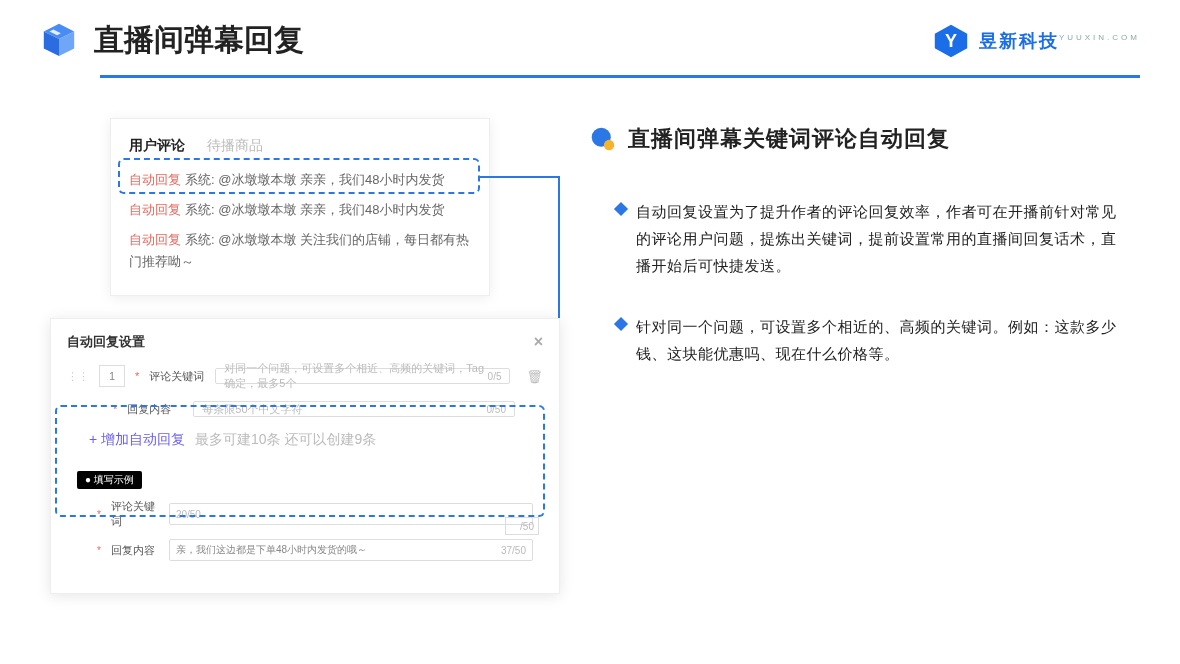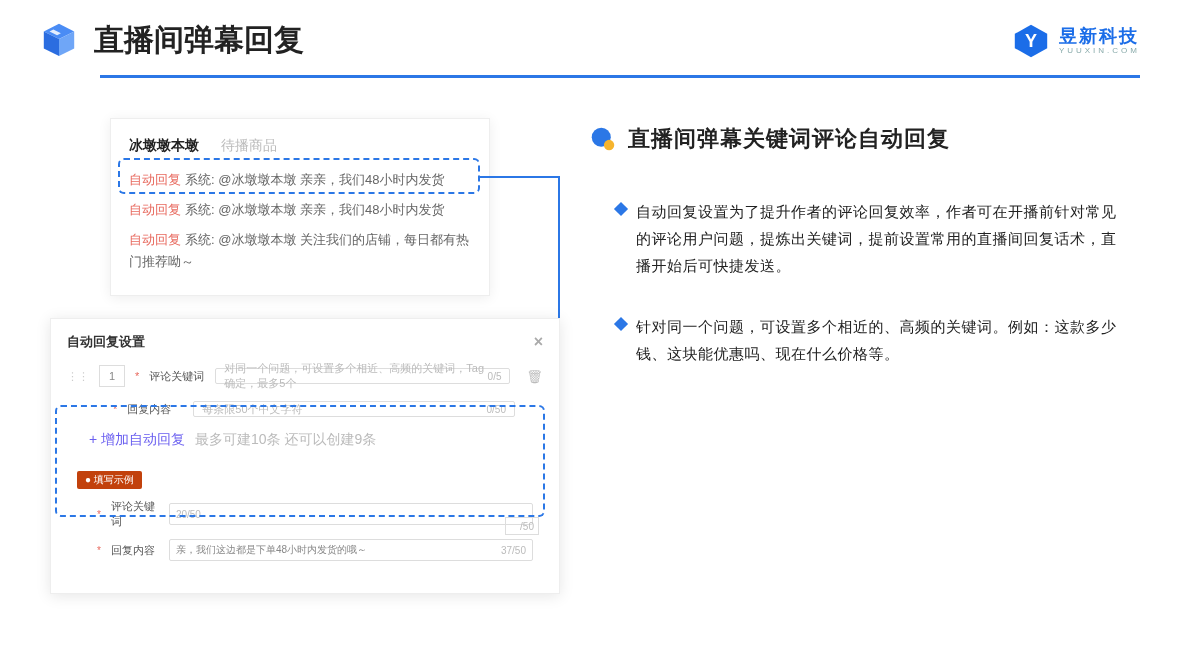--- a/index.html
+++ b/index.html
@@ -4,21 +4,21 @@
 <style>
 *{box-sizing:border-box;margin:0;padding:0;font-family:"Microsoft YaHei","PingFang SC",sans-serif}
 body{width:1180px;height:664px;background:#fff;position:relative;overflow:hidden}
 .header{display:flex;align-items:center;justify-content:space-between;padding:20px 40px 0 40px}
 .hleft{display:flex;align-items:flex-start;gap:16px}
 .cube{width:38px;height:38px;position:relative}
 .cube svg{width:100%;height:100%}
 .title{font-size:30px;font-weight:600;color:#222}
 .brand{display:flex;align-items:center;gap:10px}
 .brand-icon{width:36px;height:36px}
-.brand-txt{display:flex;flex-direction:column;line-height:1}
+.brand-txt{display:flex;flex-direction:row;line-height:1}
 .brand-cn{color:#1b6de8;font-weight:700;font-size:18px;letter-spacing:2px}
 .brand-en{color:#8aa;font-size:8px;letter-spacing:3px;margin-top:2px}
 .rule{height:3px;background:#2b77e6;margin:14px 40px 0 100px}
 .main{display:flex;padding:40px 50px 0 50px;gap:30px}
 .left{width:510px;position:relative}
 .panel1{position:absolute;left:60px;top:0;width:380px;background:#fff;border:1px solid #eee;box-shadow:0 2px 12px rgba(0,0,0,.07);padding:18px 18px 22px 18px}
 .tabs{display:flex;gap:22px;font-size:14px;margin-bottom:14px}
 .tab-on{font-weight:700;color:#222}
 .tab-off{color:#bbb}
 .msg{font-size:13px;color:#666;line-height:1.7;margin-top:8px}
@@ -32,21 +32,21 @@
 .numbox{width:26px;height:22px;border:1px solid #ddd;display:flex;align-items:center;justify-content:center;color:#888;font-size:11px}
 .dot{color:#e86a5f}
 .lbl{color:#555;width:56px;font-size:11px}
 .inp{flex:1;height:16px;border:1px solid #ddd;border-radius:2px;padding:0 8px;font-size:11px;color:#bbb;display:flex;align-items:center;justify-content:space-between}
 .cnt{color:#bbb;font-size:10px}
 .trash{color:#bbb;font-size:13px;margin-left:6px}
 .sub{margin:14px 0 0 22px;font-size:14px}
 .add{color:#6a5ff0}
 .grey{color:#bbb;margin-left:6px}
 .example-box{margin-top:10px;padding:10px 10px 10px 0}
-.exbadge{background:#c2410c;color:#fff;font-size:10px;padding:2px 8px;border-radius:2px;display:inline-block;margin-left:10px}
+.exbadge{background:#000000;color:#fff;font-size:10px;padding:2px 8px;border-radius:2px;display:inline-block;margin-left:10px}
 .erow{display:flex;align-items:center;gap:10px;margin-top:10px;margin-left:30px;font-size:10px}
 .tag{border:1px solid #ddd;border-radius:2px;padding:1px 6px;color:#888;font-size:10px}
 .inp2{flex:1;height:22px;border:1px solid #ddd;border-radius:2px;padding:0 6px;font-size:10px;color:#888;display:flex;align-items:center;justify-content:space-between}
 .hl2{left:6px;top:288px;width:490px;height:112px}
 .connector{position:absolute;border-top:2px solid #2b77e6;border-right:2px solid #2b77e6}
 .c1{left:430px;top:58px;width:80px;height:2px;border:none;border-top:2px solid #2b77e6}
 .c2{left:508px;top:58px;width:2px;height:320px;border:none;border-left:2px solid #2b77e6}
 .c3{left:495px;top:376px;width:14px;height:2px;border:none;border-top:2px solid #2b77e6}
 .right{flex:1;padding-top:6px}
 .rtitle{display:flex;align-items:center;gap:12px;margin-bottom:44px}
@@ -86,21 +86,21 @@
     </div>
   </div>
 </div>
 <div class="rule"></div>
 
 <div class="main">
   <div class="left">
 
     <div class="panel1">
       <div class="tabs">
-        <span class="tab-on">冰墩墩本墩</span>
+        <span class="tab-on">用户评论</span>
         <span class="tab-off">待播商品</span>
       </div>
       <div class="msg">
         <span class="badge">自动回复</span><span>系统: @冰墩墩本墩 亲亲，我们48小时内发货</span>
       </div>
       <div class="msg">
         <span class="badge">自动回复</span><span>系统: @冰墩墩本墩 亲亲，我们48小时内发货</span>
       </div>
       <div class="msg">
         <span class="badge">自动回复</span><span>系统: @冰墩墩本墩 关注我们的店铺，每日都有热门推荐呦～</span>

